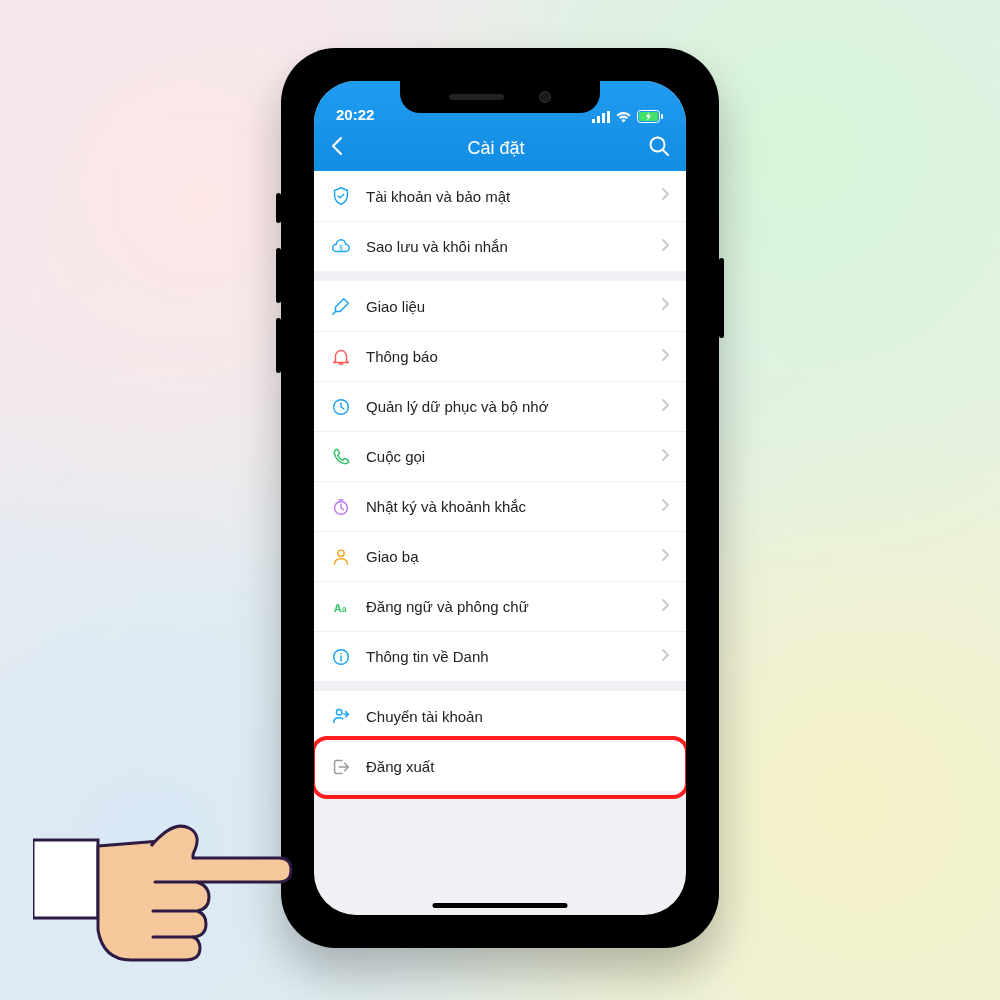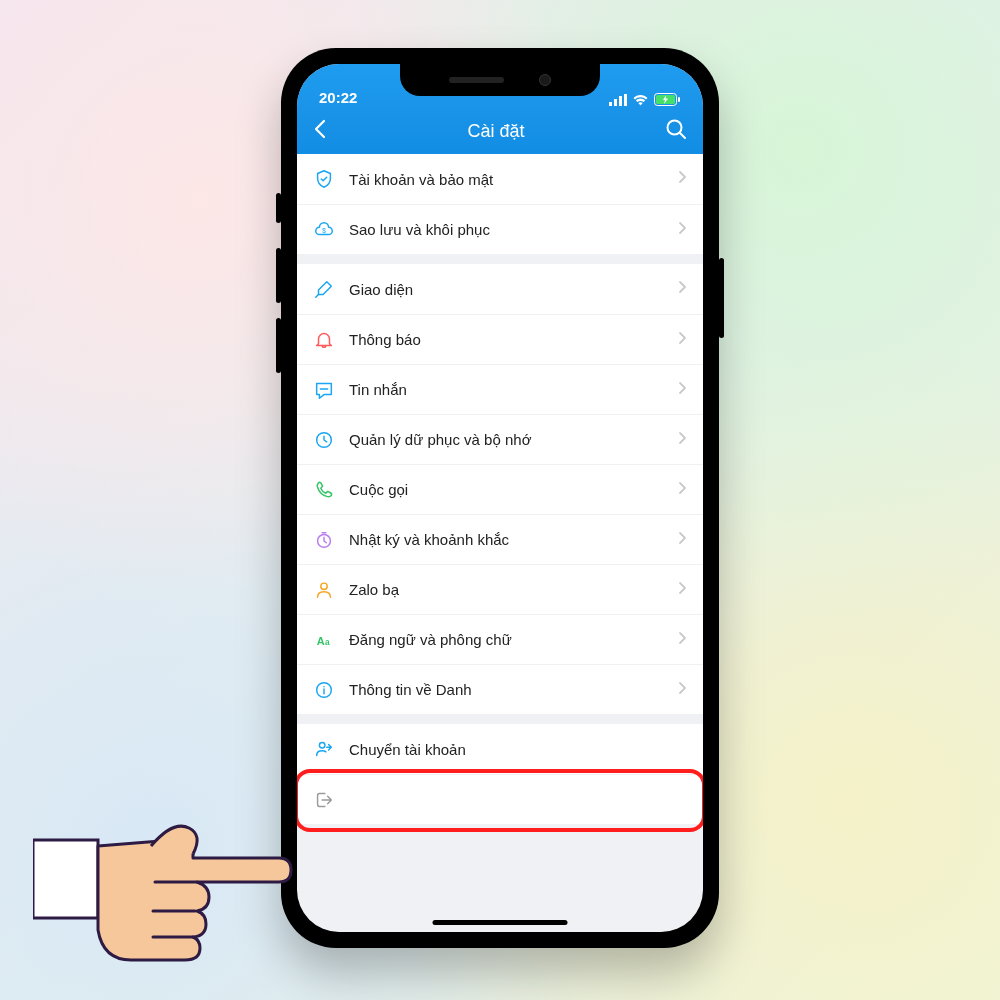--- a/index.html
+++ b/index.html
@@ -12,21 +12,21 @@
       radial-gradient(circle at 15% 85%, #d8e8f5 0%, transparent 40%),
       linear-gradient(135deg,#f3e6f0 0%,#e5f0ef 50%, #eef3d9 100%);
     position:relative;
   }
 
   
   .phone{
     position:absolute;left:50%;top:48px;transform:translateX(-50%);
     width:438px;height:900px;
     background:#000;border-radius:55px;
-    padding:16px;
+    padding:33px;
     box-shadow:0 25px 45px rgba(0,0,0,.25);
   }
   
   .sidebtn{position:absolute;background:#000;border-radius:4px;}
   .sb1{left:-5px;top:145px;width:5px;height:30px;}
   .sb2{left:-5px;top:200px;width:5px;height:55px;}
   .sb3{left:-5px;top:270px;width:5px;height:55px;}
   .sb4{right:-5px;top:210px;width:5px;height:80px;}
 
   .screen{
@@ -145,59 +145,47 @@
                 <path d="M2 2 L7 7 L2 12" stroke="#c9c9c9" stroke-width="1.8" fill="none" stroke-linecap="round" stroke-linejoin="round"></path>
               </svg></span>
           </div>
           <div class="row">
             <span class="icn">
               <svg width="22" height="22" viewBox="0 0 24 24">
                 <path d="M7 17 A4 4 0 0 1 7 9 A5 5 0 0 1 17 9 A3.5 3.5 0 0 1 17 17 Z" stroke="#1aa6f2" stroke-width="1.6" fill="none" stroke-linecap="round" stroke-linejoin="round"></path>
                 <text x="12" y="15" font-size="7" text-anchor="middle" fill="#1aa6f2">$</text>
               </svg>
             </span>
-            <span class="lbl">Sao lưu và khôi phục</span>
+            <span class="lbl">Sao lưu và khôi nhắn</span>
             <span class="chev"><svg width="9" height="14" viewBox="0 0 9 14">
                 <path d="M2 2 L7 7 L2 12" stroke="#c9c9c9" stroke-width="1.8" fill="none" stroke-linecap="round" stroke-linejoin="round"></path>
               </svg></span>
           </div>
         </div>
         <div class="group">
           <div class="row">
             <span class="icn">
               <svg width="22" height="22" viewBox="0 0 24 24">
                 <path d="M15 4 L20 9 L11 18 L6 18 L6 13 Z" stroke="#1aa6f2" stroke-width="1.6" fill="none" stroke-linecap="round" stroke-linejoin="round"></path>
                 <path d="M6 18 L3 21" stroke="#1aa6f2" stroke-width="1.6" fill="none" stroke-linecap="round" stroke-linejoin="round"></path>
               </svg>
             </span>
-            <span class="lbl">Giao diện</span>
+            <span class="lbl">Giao liệu</span>
             <span class="chev"><svg width="9" height="14" viewBox="0 0 9 14">
                 <path d="M2 2 L7 7 L2 12" stroke="#c9c9c9" stroke-width="1.8" fill="none" stroke-linecap="round" stroke-linejoin="round"></path>
               </svg></span>
           </div>
           <div class="row">
             <span class="icn">
               <svg width="22" height="22" viewBox="0 0 24 24">
                 <path d="M6 16 V11 A6 6 0 0 1 18 11 V16 L20 18 H4 Z" stroke="#ff5a5a" stroke-width="1.6" fill="none" stroke-linecap="round" stroke-linejoin="round"></path>
                 <path d="M10 18 A2 2 0 0 0 14 18" stroke="#ff5a5a" stroke-width="1.6" fill="none" stroke-linecap="round" stroke-linejoin="round"></path>
               </svg>
             </span>
             <span class="lbl">Thông báo</span>
-            <span class="chev"><svg width="9" height="14" viewBox="0 0 9 14">
-                <path d="M2 2 L7 7 L2 12" stroke="#c9c9c9" stroke-width="1.8" fill="none" stroke-linecap="round" stroke-linejoin="round"></path>
-              </svg></span>
-          </div>
-          <div class="row">
-            <span class="icn">
-              <svg width="22" height="22" viewBox="0 0 24 24">
-                <path d="M4 5 H20 V17 H12 L7 21 V17 H4 Z" stroke="#1aa6f2" stroke-width="1.6" fill="none" stroke-linecap="round" stroke-linejoin="round"></path>
-                <line x1="8" y1="11" x2="16" y2="11" stroke="#1aa6f2" stroke-width="1.6" fill="none" stroke-linecap="round" stroke-linejoin="round"></line>
-              </svg>
-            </span>
-            <span class="lbl">Tin nhắn</span>
             <span class="chev"><svg width="9" height="14" viewBox="0 0 9 14">
                 <path d="M2 2 L7 7 L2 12" stroke="#c9c9c9" stroke-width="1.8" fill="none" stroke-linecap="round" stroke-linejoin="round"></path>
               </svg></span>
           </div>
           <div class="row">
             <span class="icn">
               <svg width="22" height="22" viewBox="0 0 24 24">
                 <circle cx="12" cy="12" r="8" stroke="#1aa6f2" stroke-width="1.6" fill="none" stroke-linecap="round" stroke-linejoin="round"></circle>
                 <path d="M12 8 V12 L15 14" stroke="#1aa6f2" stroke-width="1.6" fill="none" stroke-linecap="round" stroke-linejoin="round"></path>
               </svg>
@@ -231,21 +219,21 @@
                 <path d="M2 2 L7 7 L2 12" stroke="#c9c9c9" stroke-width="1.8" fill="none" stroke-linecap="round" stroke-linejoin="round"></path>
               </svg></span>
           </div>
           <div class="row">
             <span class="icn">
               <svg width="22" height="22" viewBox="0 0 24 24">
                 <circle cx="12" cy="8" r="3.5" stroke="#f5a623" stroke-width="1.6" fill="none" stroke-linecap="round" stroke-linejoin="round"></circle>
                 <path d="M5 20 C5 16 8 14 12 14 C16 14 19 16 19 20" stroke="#f5a623" stroke-width="1.6" fill="none" stroke-linecap="round" stroke-linejoin="round"></path>
               </svg>
             </span>
-            <span class="lbl">Zalo bạ</span>
+            <span class="lbl">Giao bạ</span>
             <span class="chev"><svg width="9" height="14" viewBox="0 0 9 14">
                 <path d="M2 2 L7 7 L2 12" stroke="#c9c9c9" stroke-width="1.8" fill="none" stroke-linecap="round" stroke-linejoin="round"></path>
               </svg></span>
           </div>
           <div class="row">
             <span class="icn">
               <svg width="22" height="22" viewBox="0 0 24 24">
                 <text x="4" y="17" font-size="12" font-weight="600" fill="#33c466">A</text>
                 <text x="13" y="17" font-size="9" font-weight="600" fill="#33c466">a</text>
               </svg>
@@ -280,20 +268,21 @@
             </span>
             <span class="lbl">Chuyển tài khoản</span>
           </div>
           <div class="row highlighted">
             <span class="icn">
               <svg width="22" height="22" viewBox="0 0 24 24">
                 <path d="M13 5 H7 A2 2 0 0 0 5 7 V17 A2 2 0 0 0 7 19 H13" stroke="#9b9b9b" stroke-width="1.6" fill="none" stroke-linecap="round" stroke-linejoin="round"></path>
                 <path d="M16 8 L20 12 L16 16 M20 12 H10" stroke="#9b9b9b" stroke-width="1.6" fill="none" stroke-linecap="round" stroke-linejoin="round"></path>
               </svg>
             </span>
+            <span class="lbl">Đăng xuất</span>
             <span class="highlight-box"></span>
           </div>
         </div>
       </div>
 
     <div class="home-ind"></div>
   </div>
 </div>
 
 <div class="hand">

